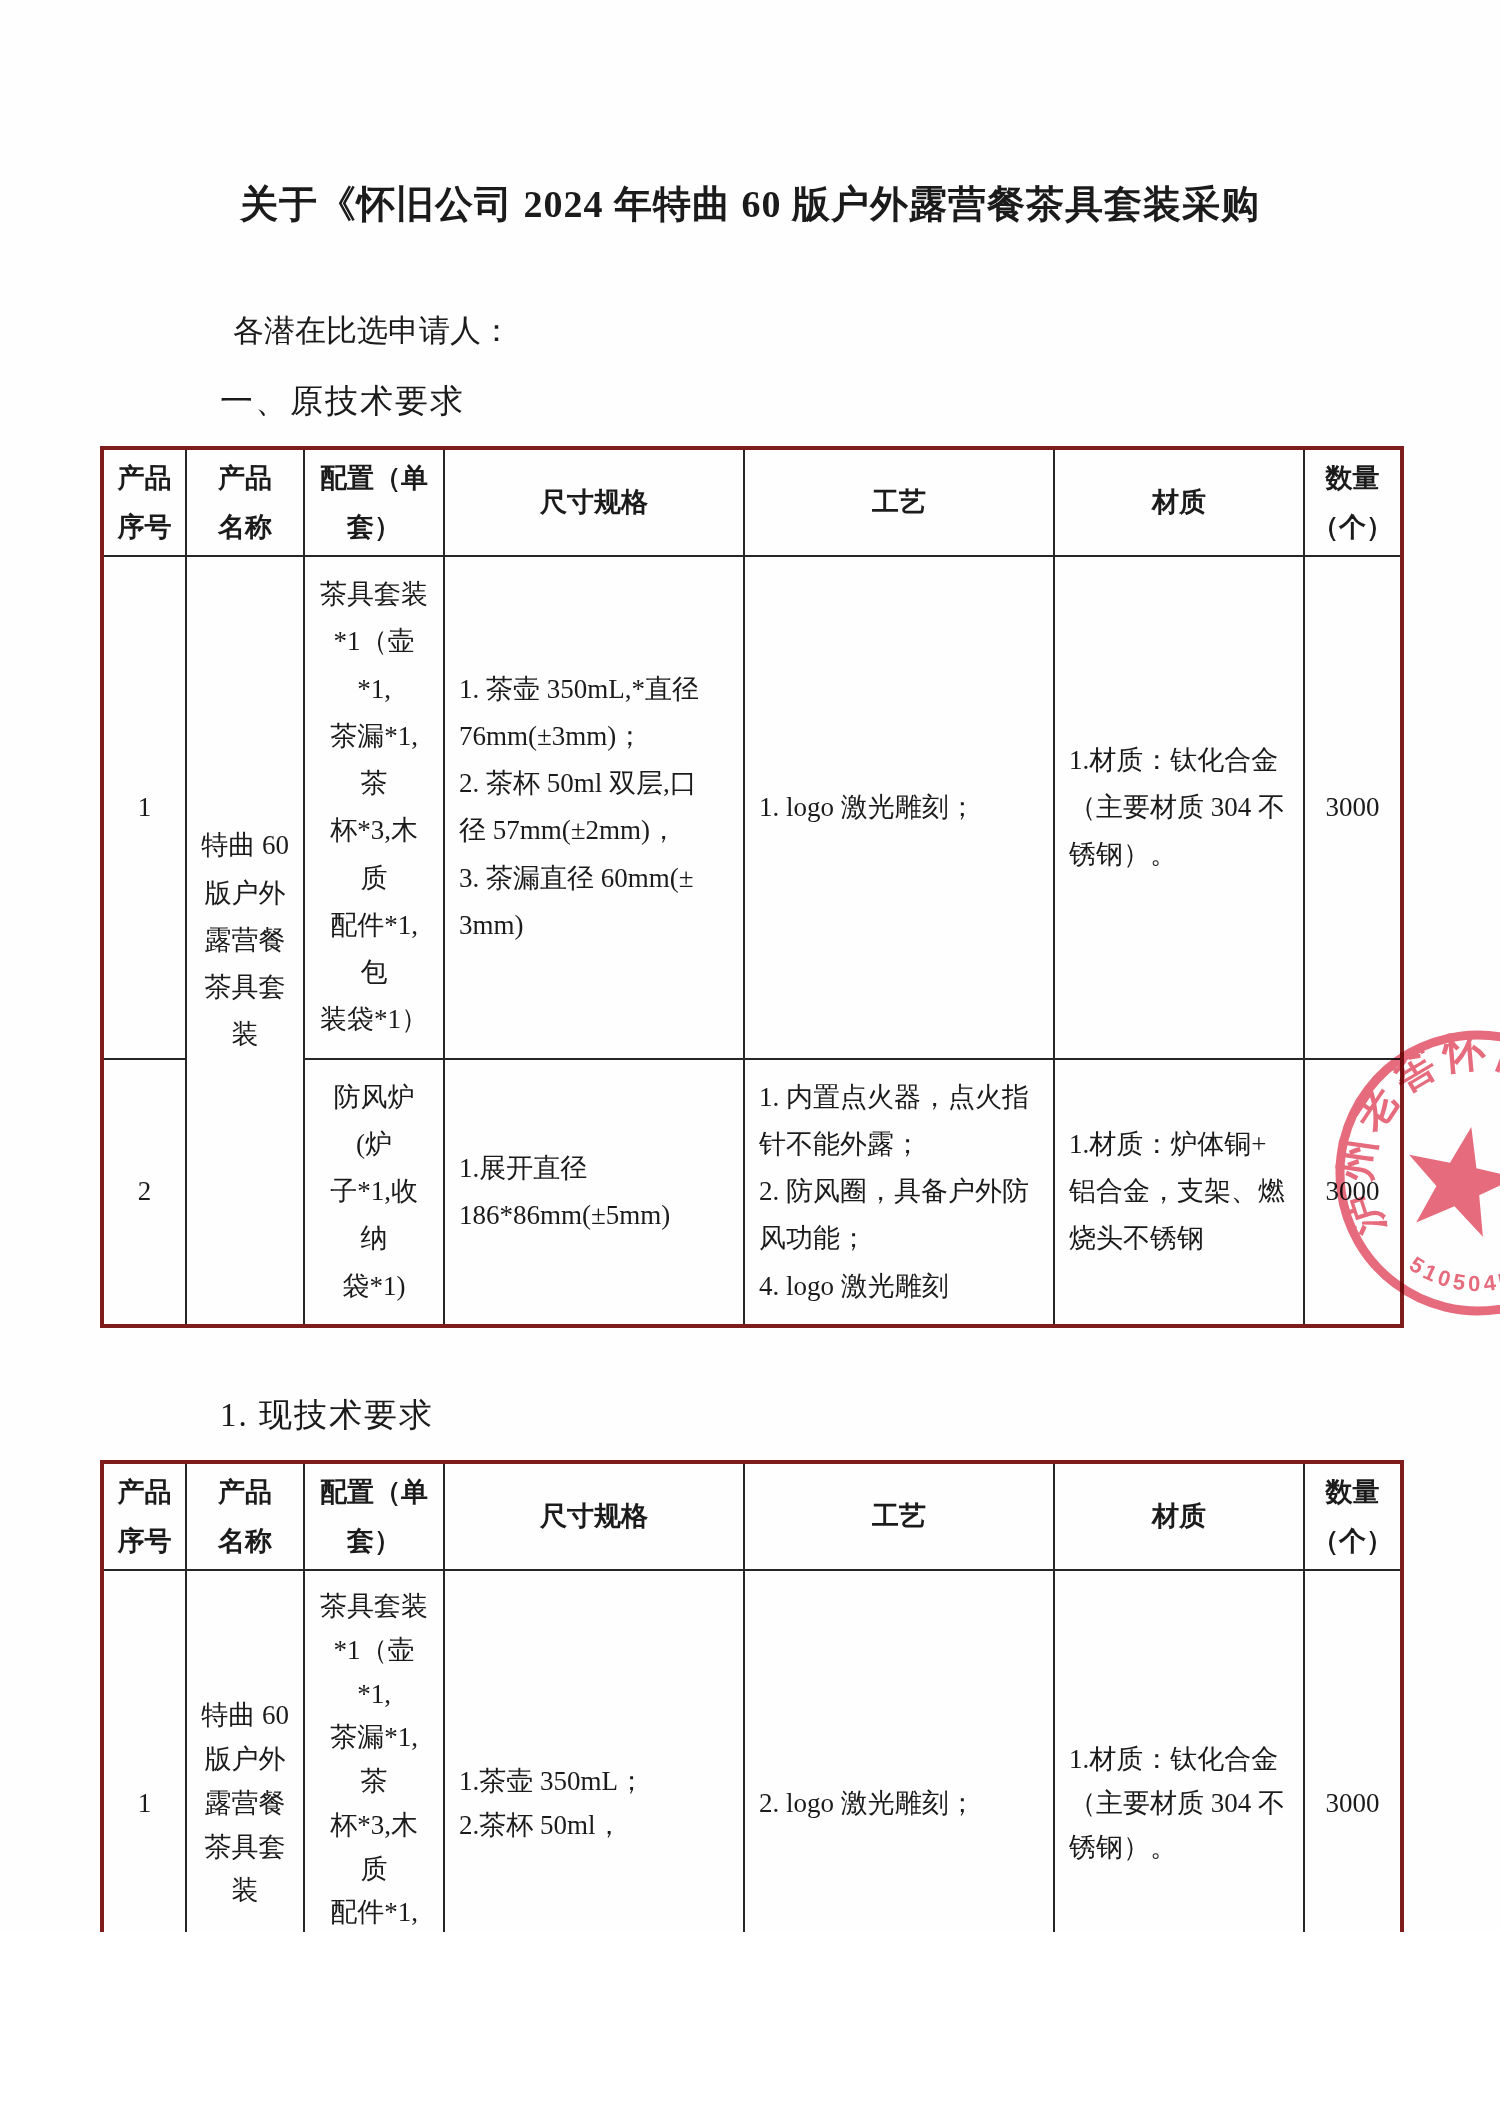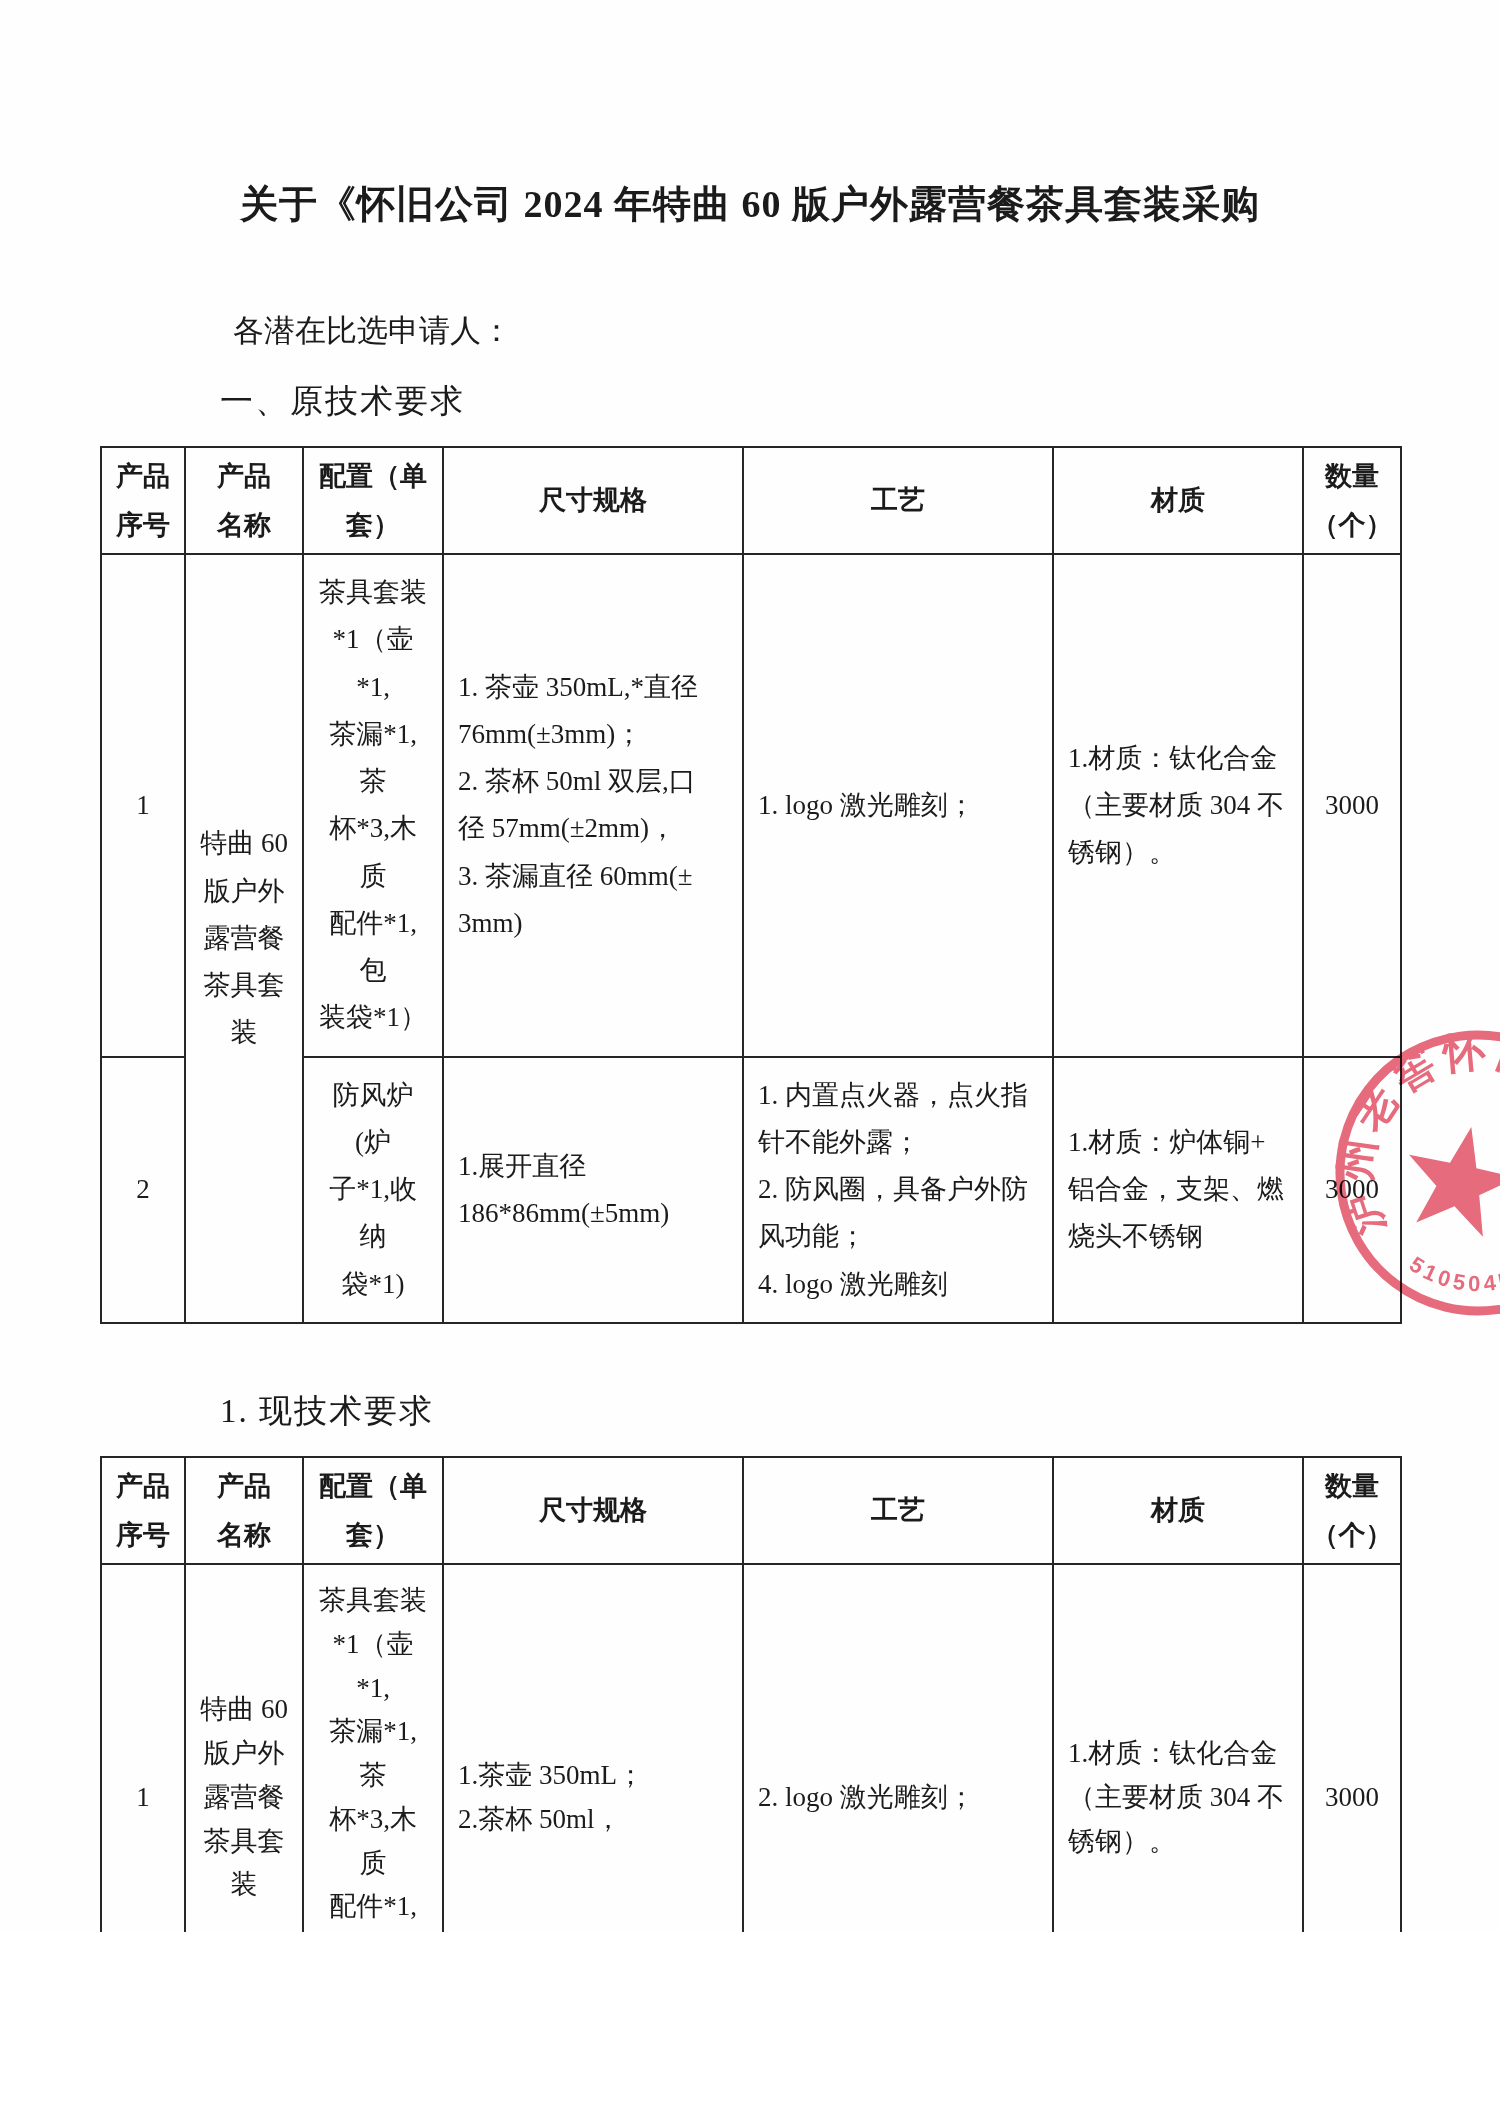--- a/index.html
+++ b/index.html
@@ -12,21 +12,21 @@
     padding:158px 95px 0 95px;
     font-family:"Liberation Serif","DejaVu Serif",serif;
     color:#1b1b1b;
   }
   .title { text-align:center; font-size:38px; font-weight:bold; line-height:92px; letter-spacing:1px; }
   .salutation { margin:50px 0 0 138px; font-size:31px; line-height:62px; }
   .para { margin:14px 0 0 138px; font-size:31px; line-height:80px; width:1180px; }
   .para .indent { text-indent:62px; }
   .heading { margin:10px 0 0 125px; font-size:33px; font-weight:normal; line-height:58px; letter-spacing:2px; }
   .heading.second { margin-top:58px; }
-  table { border-collapse:collapse; table-layout:fixed; width:1300px; margin:16px 0 0 5px; border:1px solid #7f1d1d; }
+  table { border-collapse:collapse; table-layout:fixed; width:1300px; margin:16px 0 0 5px; border:4px solid #7f1d1d; }
   th, td { border:2px solid #262626; white-space:pre-line; vertical-align:middle; box-sizing:border-box; }
   th {
     font-family:"Liberation Sans","DejaVu Sans",sans-serif;
     font-size:27px; font-weight:bold; line-height:1.8; text-align:center; padding:4px 6px;
   }
   td { font-size:27px; padding:14px 14px; text-align:left; }
   .t1 td { line-height:1.75; }
   .t2 td { line-height:1.62; }
   .c-center { text-align:center; }
   .t1 tr.head th { height:94px; }

